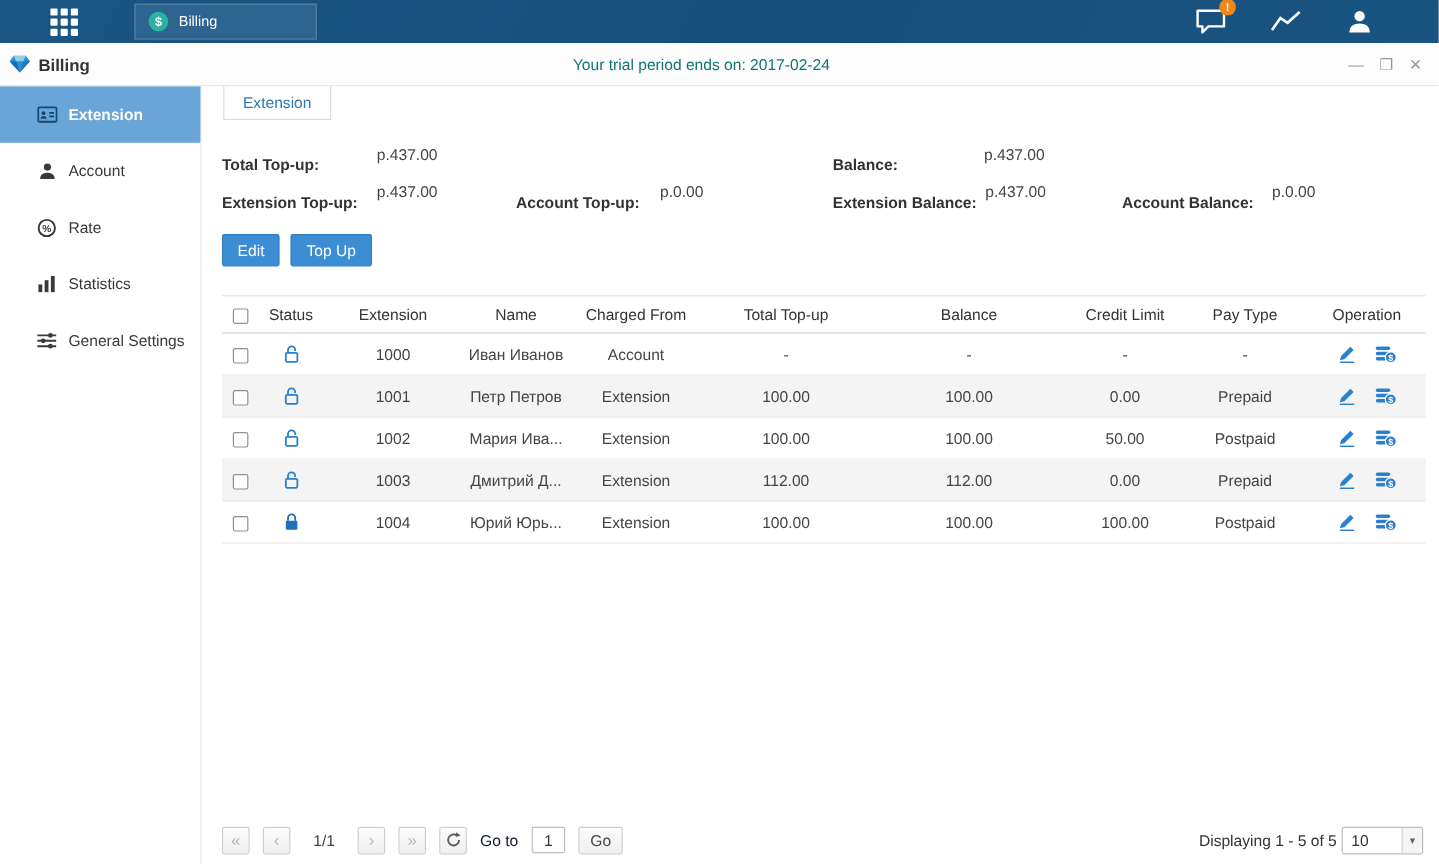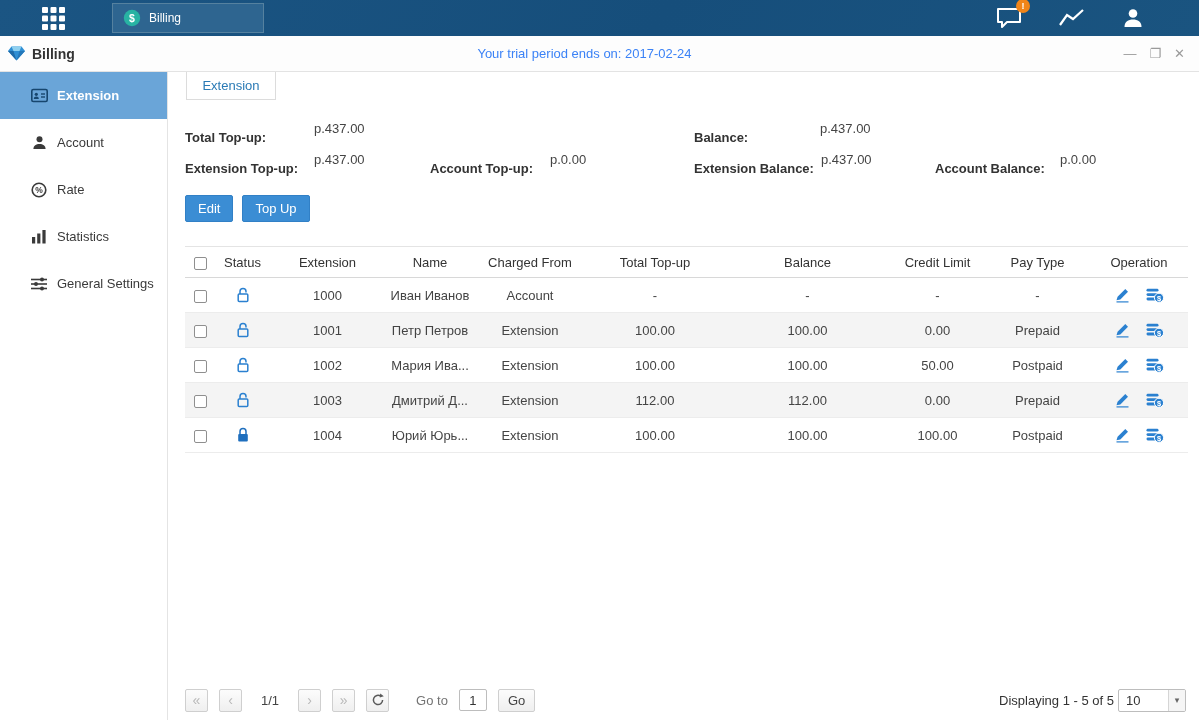--- a/index.html
+++ b/index.html
@@ -32,21 +32,21 @@
   }
 
   
   .titlebar {
     position: absolute; top: 36px; left: 0; width: 100%; height: 36px;
     background: #fdfdfd; border-bottom: 1px solid #e3e3e3;
     display: flex; align-items: center;
   }
   .titlebar-left { display: flex; align-items: center; gap: 7px; padding-left: 8px; width: 150px; }
   .app-title { font-weight: bold; font-size: 14px; color: #333; }
-  .trial-notice { flex: 1; text-align: center; color: #3b82f6; font-size: 13px; }
+  .trial-notice { flex: 1; text-align: center; color: #0f766e; font-size: 13px; }
   .win-controls { display: flex; align-items: center; gap: 13px; padding-right: 14px; width: 180px; justify-content: flex-end; color: #9a9a9a; font-size: 13px; }
   .win-btn { cursor: pointer; line-height: 1; }
 
   
   .sidebar { position: absolute; top: 72px; left: 0; width: 168px; bottom: 0; background: #fff; border-right: 1px solid #e4e4e4; }
   .side-item { height: 47px; display: flex; align-items: center; padding-left: 30px; gap: 9px; color: #3a3a3a; cursor: pointer; }
   .side-item .icon { width: 18px; display: flex; justify-content: center; color: #3a3a3a; }
   .side-item.active { background: #6aa5d8; color: #fff; font-weight: bold; }
   .side-item.active .icon { color: #17466e; }
 
@@ -89,21 +89,21 @@
   
   .pagination { position: absolute; left: 17px; right: 13px; top: 616px; height: 24px; display: flex; align-items: center; justify-content: space-between; }
   .pg-left { display: flex; align-items: center; gap: 11px; }
   .pg-btn {
     width: 23px; height: 23px; border: 1px solid #cfcfcf; border-radius: 2px;
     background: linear-gradient(#fcfcfc, #efefef);
     display: flex; align-items: center; justify-content: center;
     color: #b8b8b8; font-size: 14px; cursor: pointer; line-height: 1;
   }
   .page-indicator { color: #444; margin: 0 8px; }
-  .goto-label { margin-left: 16px; color: #737373; }
+  .goto-label { margin-left: 0; color: #0f172a; }
   .goto-input { width: 28px; height: 22px; border: 1px solid #bdbdbd; border-radius: 2px; text-align: center; font-size: 13px; font-family: inherit; color: #333; }
   .go-btn { height: 23px; padding: 0 9px; border: 1px solid #cfcfcf; border-radius: 2px; background: linear-gradient(#fcfcfc, #efefef); display: flex; align-items: center; color: #444; cursor: pointer; }
   .pg-right { display: flex; align-items: center; gap: 4px; color: #333; }
   .page-size { width: 68px; height: 23px; border: 1px solid #bdbdbd; border-radius: 2px; background: #fff; display: flex; align-items: center; overflow: hidden; cursor: pointer; }
   .page-size .val { flex: 1; padding-left: 7px; }
   .page-size .arrow-box { width: 17px; height: 100%; border-left: 1px solid #d5d5d5; background: #f5f5f5; display: flex; align-items: center; justify-content: center; color: #666; font-size: 9px; }
 </style>
 </head>
 <body>
 

